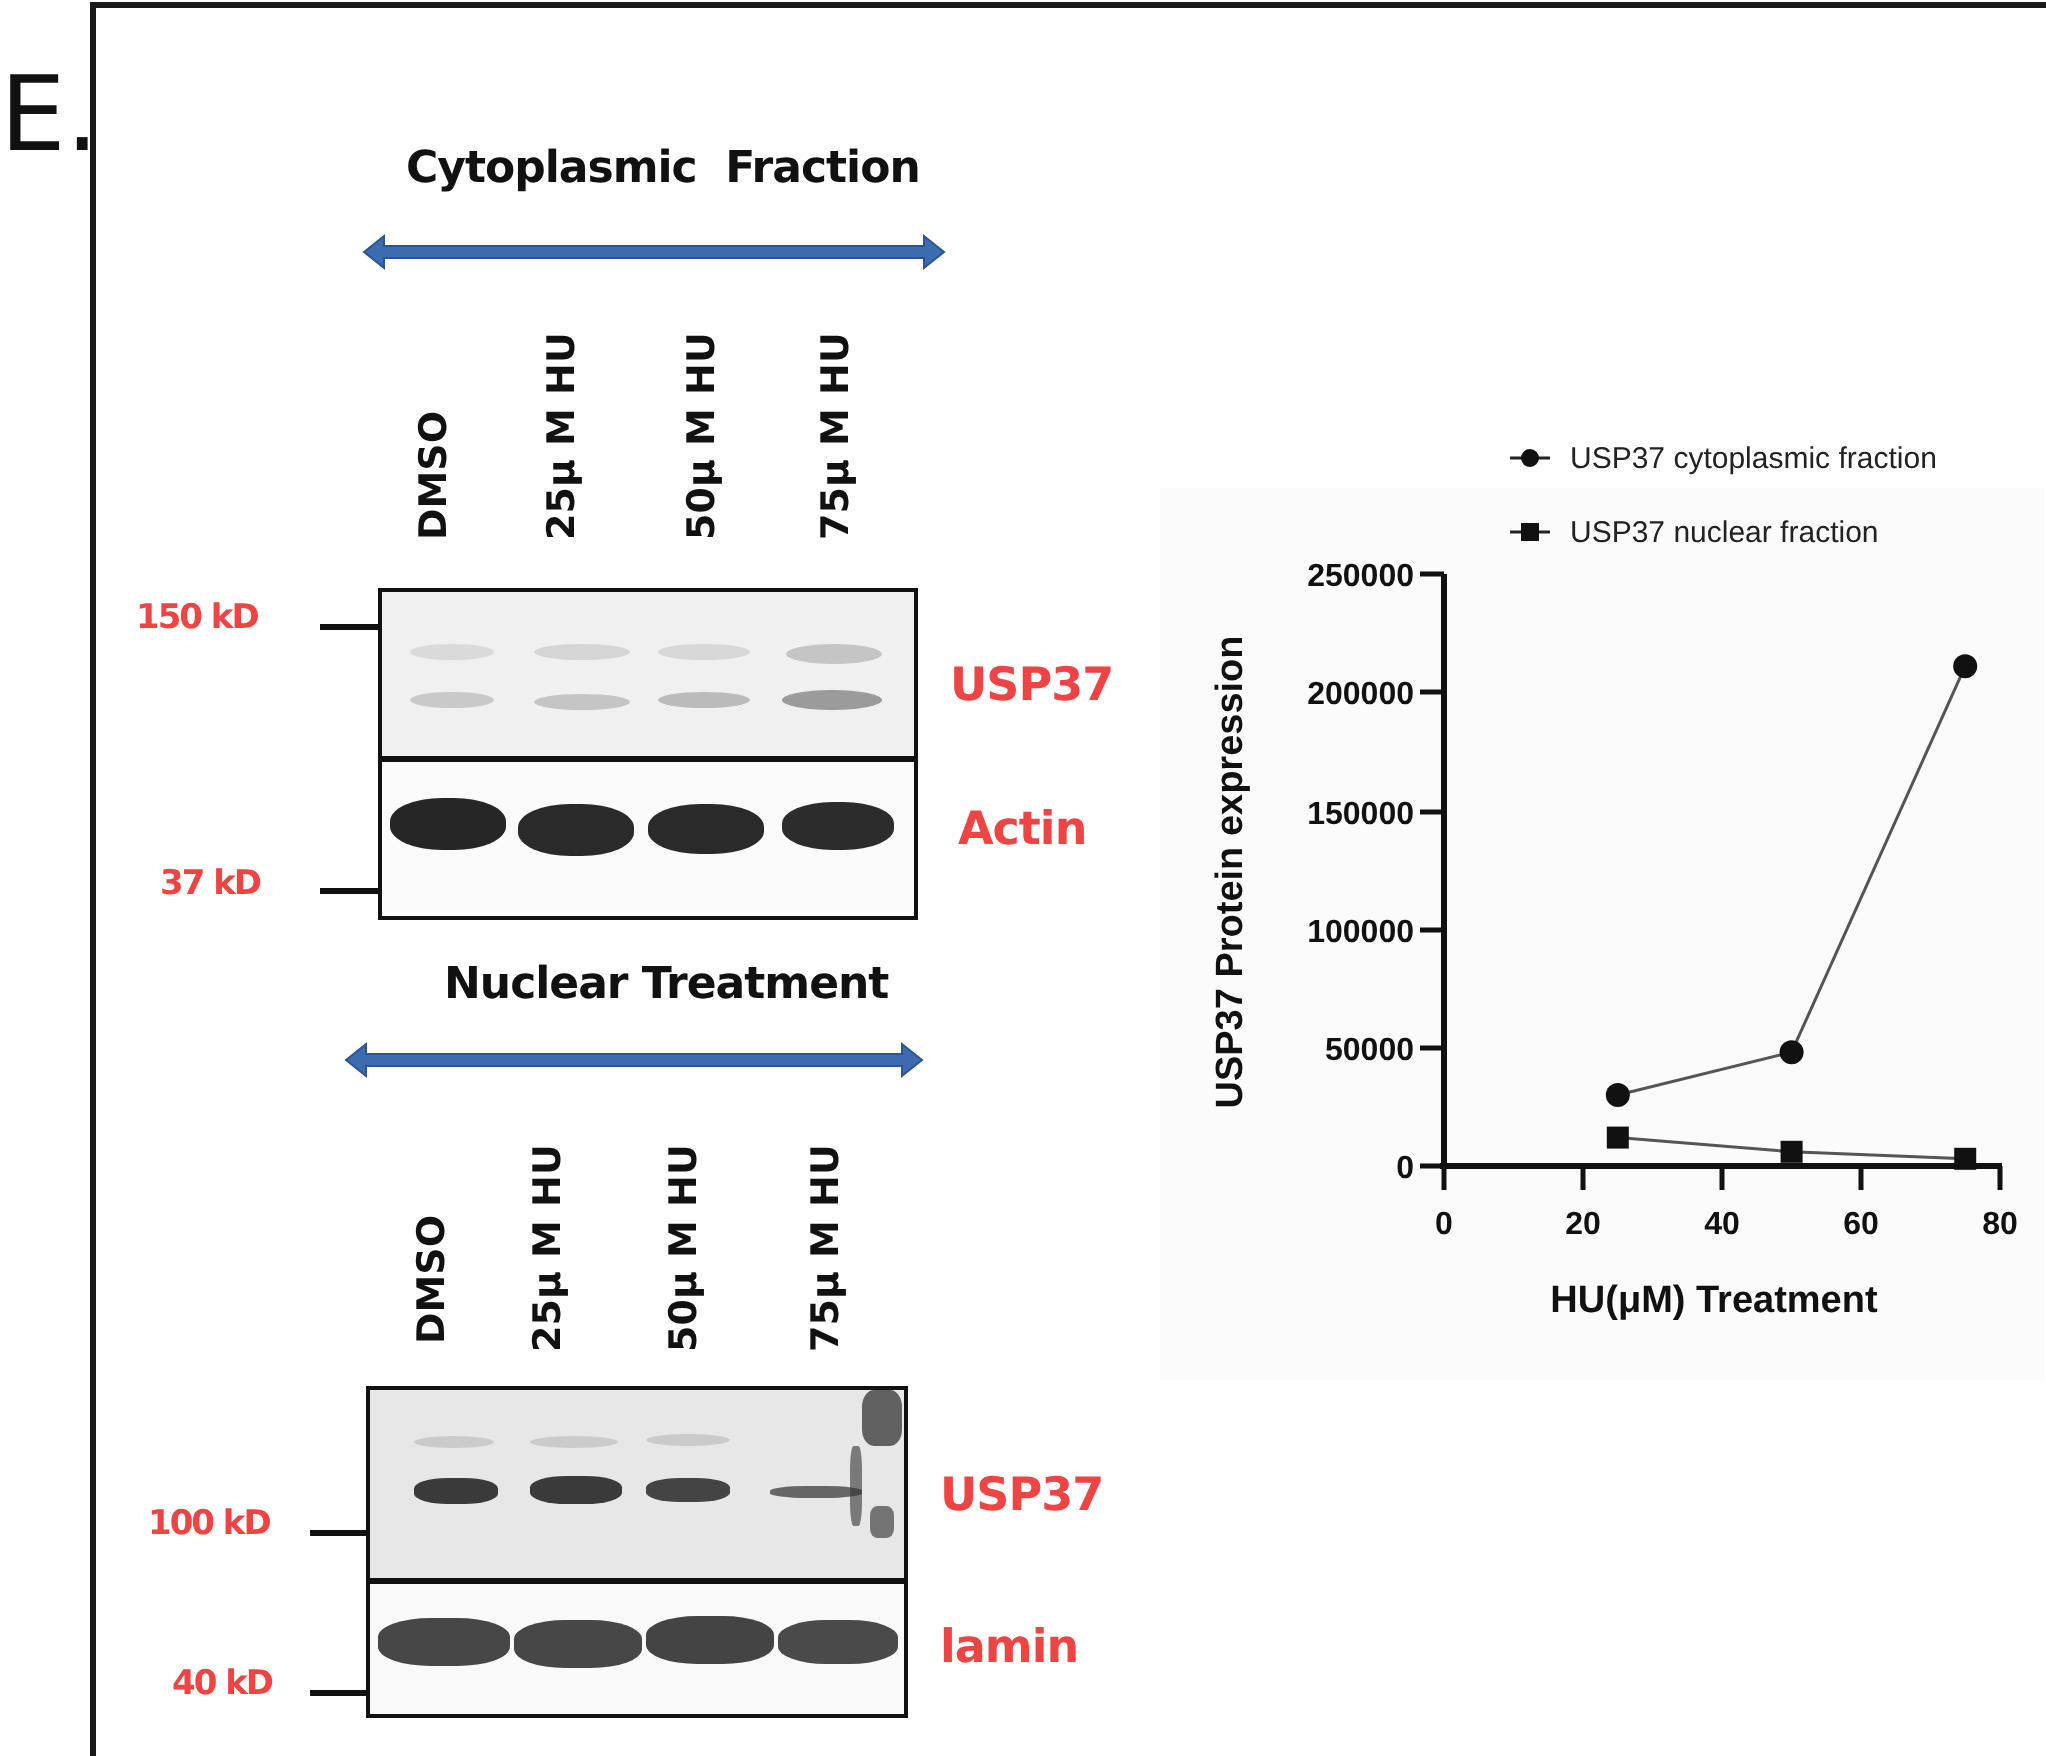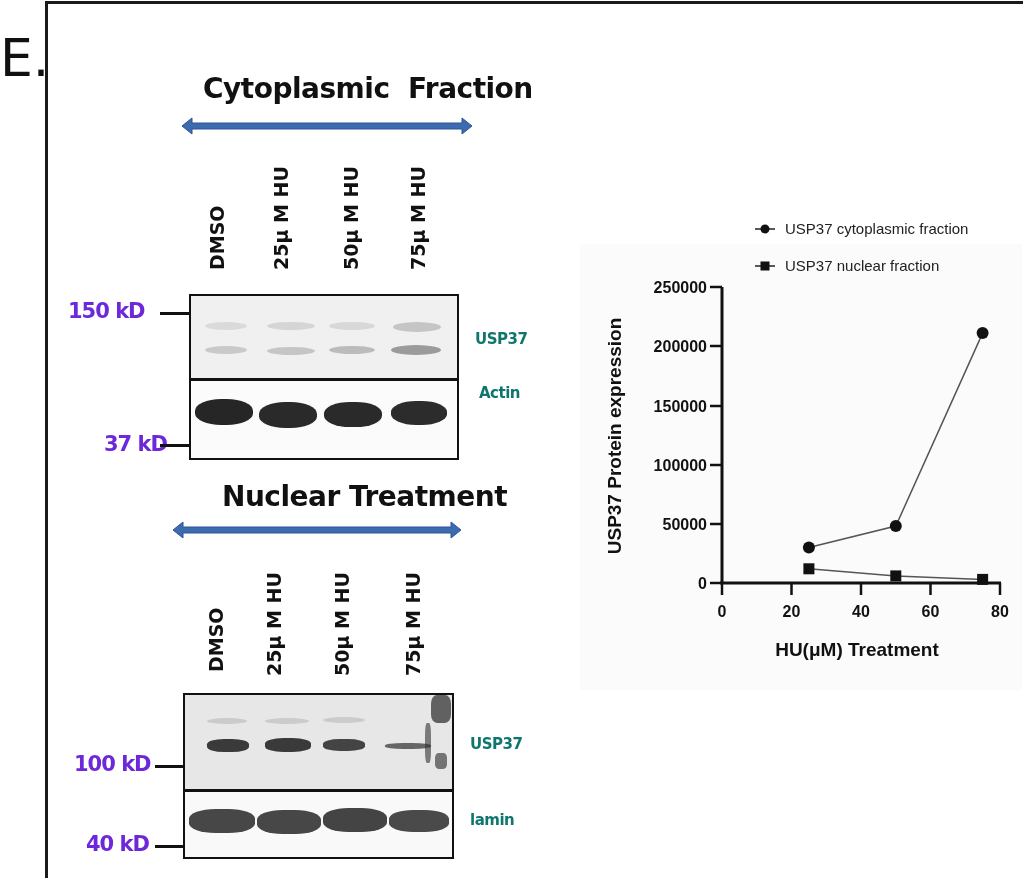--- a/index.html
+++ b/index.html
@@ -3,33 +3,33 @@
 <meta charset="utf-8">
 <style>
   html, body { margin:0; padding:0; background:#ffffff; }
   body { width:1023px; height:878px; position:relative; overflow:hidden;
          font-family:"Liberation Sans", sans-serif; color:#111; }
   .frame { position:absolute; left:45px; top:1px; width:990px; height:874px;
            border-left:3px solid #1a1a1a; border-top:3px solid #1a1a1a; border-bottom:2px solid #555; }
   .panel-letter { position:absolute; left:0px; top:28px; font-size:52px; line-height:60px;
                   font-family:"DejaVu Sans", sans-serif; color:#111; }
   .section-title { position:absolute; font-family:"DejaVu Sans", sans-serif; font-weight:bold;
-                   font-size:28px; color:#111; white-space:pre; letter-spacing:-0.5px; }
+                   font-size:22px; color:#111; white-space:pre; letter-spacing:-0.5px; }
   .arrow { position:absolute; }
   .lane-label { position:absolute; font-family:"DejaVu Sans", sans-serif; font-weight:bold;
                 font-size:19px; color:#111; white-space:nowrap;
                 transform-origin:left top; transform:rotate(-90deg); }
   .blot { position:absolute; border:2.5px solid #111; box-sizing:border-box; overflow:hidden; }
   .blot-row { position:absolute; left:0; right:0; }
   .band { position:absolute; border-radius:50%; }
-  .mw { position:absolute; font-family:"DejaVu Sans", sans-serif; font-weight:bold; font-size:21px;
-        color:#6d28d9; white-space:nowrap; letter-spacing:-1px; }
+  .mw { position:absolute; font-family:"DejaVu Sans", sans-serif; font-weight:bold; font-size:17px;
+        color:#ef4444; white-space:nowrap; letter-spacing:-1px; }
   .mw-tick { position:absolute; height:3px; background:#111; }
-  .protein { position:absolute; font-family:"DejaVu Sans", sans-serif; font-weight:bold; font-size:15px;
-             color:#0f766e; letter-spacing:-0.5px; }
+  .protein { position:absolute; font-family:"DejaVu Sans", sans-serif; font-weight:bold; font-size:23px;
+             color:#ef4444; letter-spacing:-0.5px; }
   .chart-bg { position:absolute; left:580px; top:244px; width:442px; height:446px; background:#fbfbfb; }
   .chart-svg { position:absolute; left:0; top:0; }
   .legend-text { font-family:"Liberation Sans", sans-serif; font-size:15px; fill:#222; }
   .tick-text { font-family:"Liberation Sans", sans-serif; font-weight:bold; font-size:16px; fill:#111; }
   .axis-title { font-family:"Liberation Sans", sans-serif; font-weight:bold; font-size:19px; fill:#111; }
 </style>
 </head>
 <body>
 
 <div class="frame"></div>
@@ -40,21 +40,21 @@
   <polygon points="2,10 12,2 12,7 282,7 282,2 292,10 282,18 282,13 12,13 12,18" fill="#3d6bb0" stroke="#2c5594" stroke-width="1"></polygon>
 </svg>
 
 <div class="lane-label" style="left:206px; top:270px;">DMSO</div>
 <div class="lane-label" style="left:270px; top:270px;">25μ M HU</div>
 <div class="lane-label" style="left:340px; top:270px;">50μ M HU</div>
 <div class="lane-label" style="left:407px; top:270px;">75μ M HU</div>
 
 <div class="mw" style="left:68px; top:299px;">150 kD</div>
 <div class="mw-tick" style="left:160px; top:312px; width:30px;"></div>
-<div class="mw" style="left:80px; top:432px;margin-left:24px;">37 kD</div>
+<div class="mw" style="left:80px; top:432px;">37 kD</div>
 <div class="mw-tick" style="left:160px; top:444px; width:30px;"></div>
 
 <div class="blot" style="left:189px; top:294px; width:270px; height:166px; background:#f2f2f2;">
   <div class="blot-row" style="top:0; height:84px; background:#f0f0f0;">
     <div class="band" style="left:14px; top:26px; width:42px; height:8px; background:rgba(120,120,120,0.18);"></div>
     <div class="band" style="left:76px; top:26px; width:48px; height:8px; background:rgba(120,120,120,0.22);"></div>
     <div class="band" style="left:138px; top:26px; width:46px; height:8px; background:rgba(120,120,120,0.2);"></div>
     <div class="band" style="left:202px; top:26px; width:48px; height:10px; background:rgba(100,100,100,0.3);"></div>
     <div class="band" style="left:14px; top:50px; width:42px; height:8px; background:rgba(100,100,100,0.28);"></div>
     <div class="band" style="left:76px; top:51px; width:48px; height:8px; background:rgba(100,100,100,0.3);"></div>
@@ -64,21 +64,21 @@
   <div class="blot-row" style="top:82px; height:3px; background:#111;"></div>
   <div class="blot-row" style="top:85px; bottom:0; background:#fbfbfb;">
     <div class="band" style="left:4px; top:18px; width:58px; height:26px; background:#262626; border-radius:45%;"></div>
     <div class="band" style="left:68px; top:21px; width:58px; height:26px; background:#2a2a2a; border-radius:45%;"></div>
     <div class="band" style="left:133px; top:21px; width:58px; height:25px; background:#2a2a2a; border-radius:45%;"></div>
     <div class="band" style="left:200px; top:20px; width:56px; height:24px; background:#2c2c2c; border-radius:45%;"></div>
   </div>
 </div>
 
 <div class="protein" style="left:475px; top:330px;">USP37</div>
-<div class="protein" style="left:479px; top:384px;">Actin</div>
+<div class="protein" style="left:479px; top:402px;">Actin</div>
 
 <div class="section-title" style="left:222px; top:480px;">Nuclear Treatment</div>
 <svg class="arrow" style="left:171px; top:520px;" width="292" height="20">
   <polygon points="2,10 12,2 12,7 280,7 280,2 290,10 280,18 280,13 12,13 12,18" fill="#3d6bb0" stroke="#2c5594" stroke-width="1"></polygon>
 </svg>
 
 <div class="lane-label" style="left:205px; top:672px;">DMSO</div>
 <div class="lane-label" style="left:263px; top:676px;">25μ M HU</div>
 <div class="lane-label" style="left:331px; top:676px;">50μ M HU</div>
 <div class="lane-label" style="left:402px; top:676px;">75μ M HU</div>

